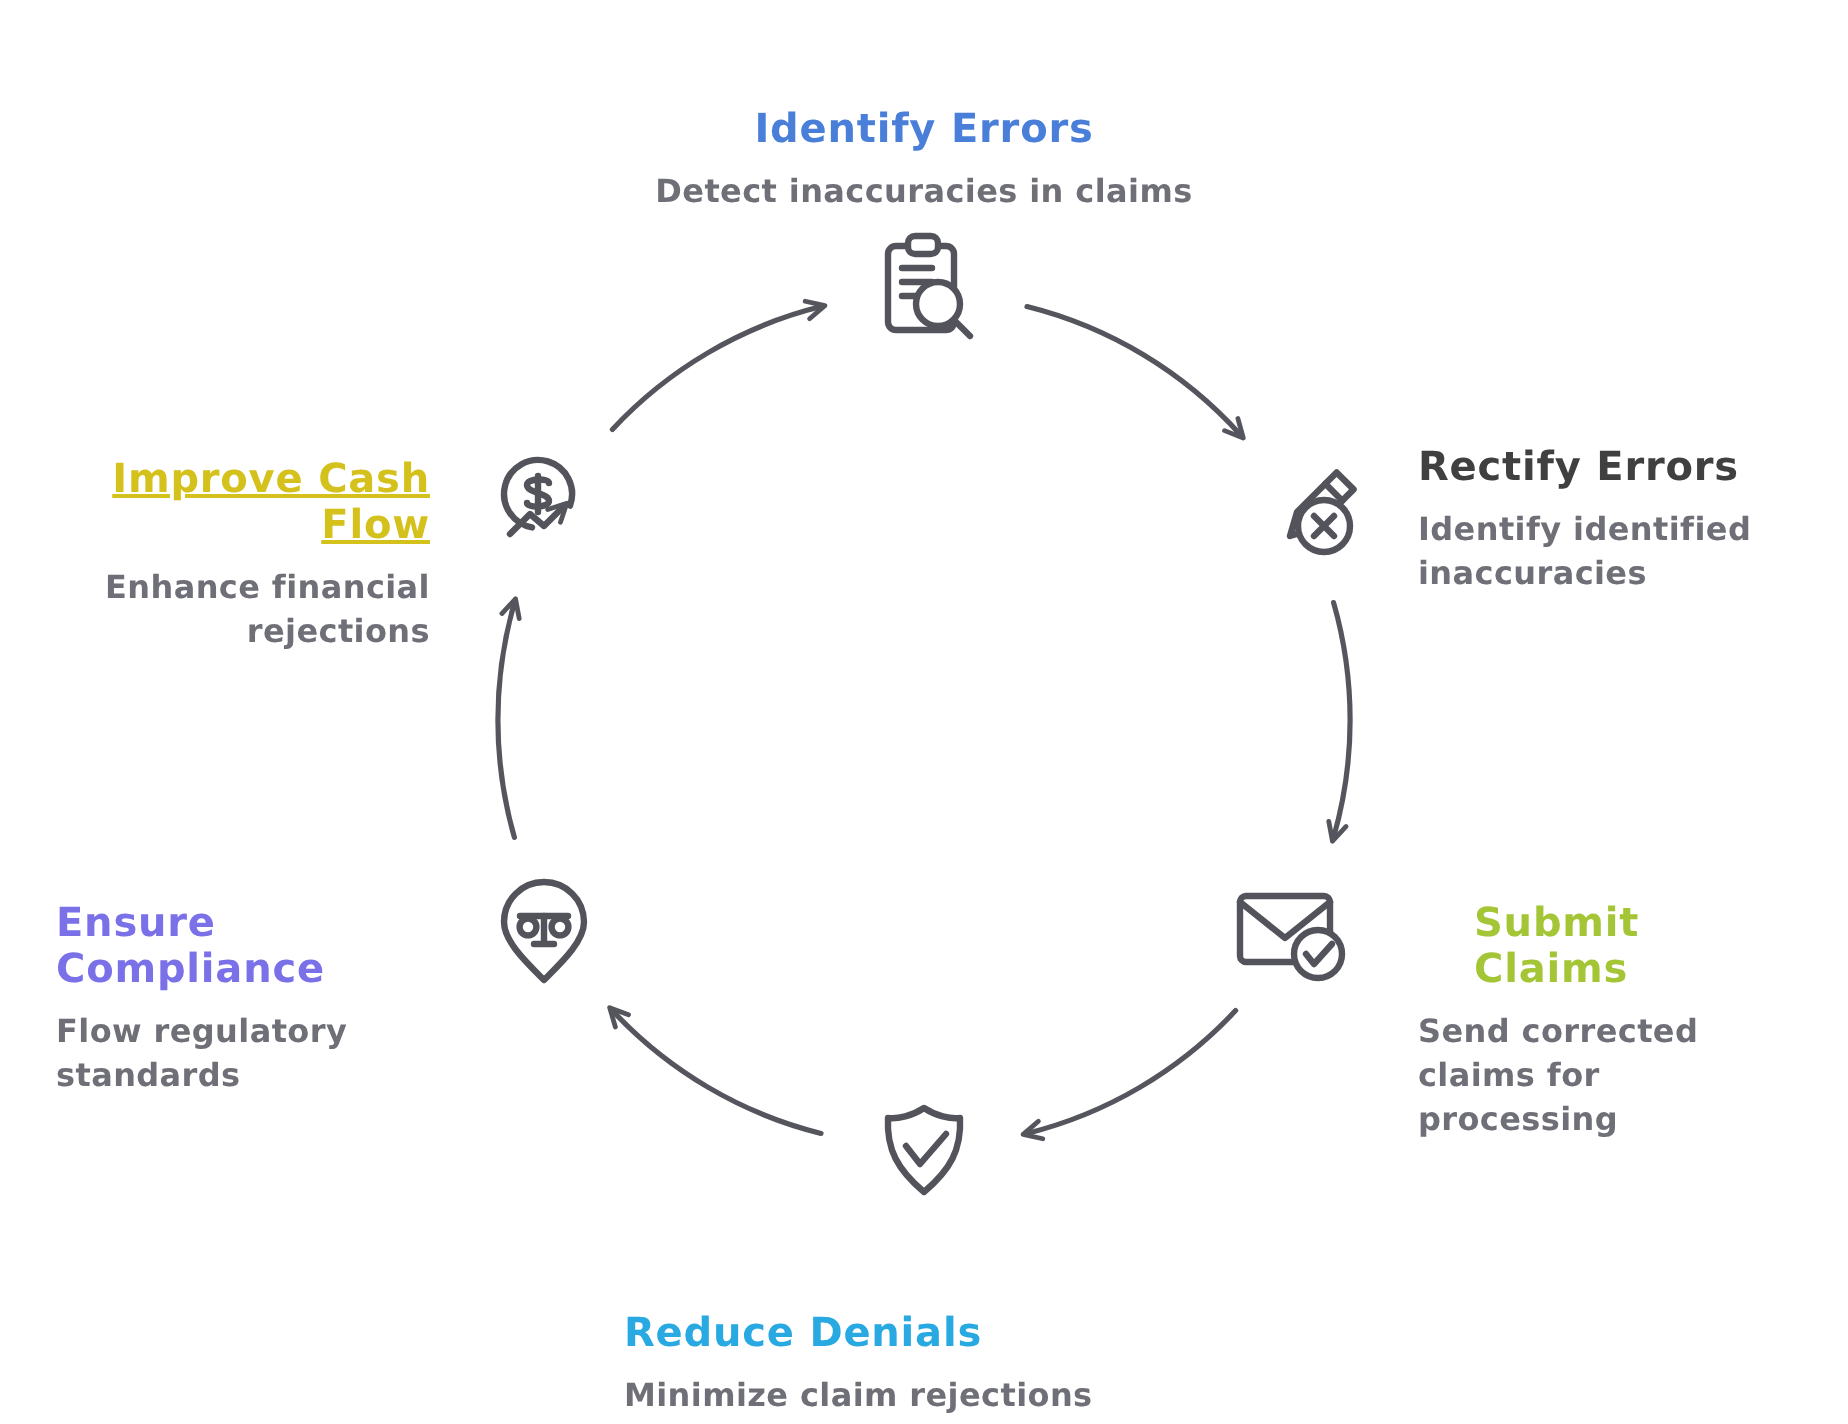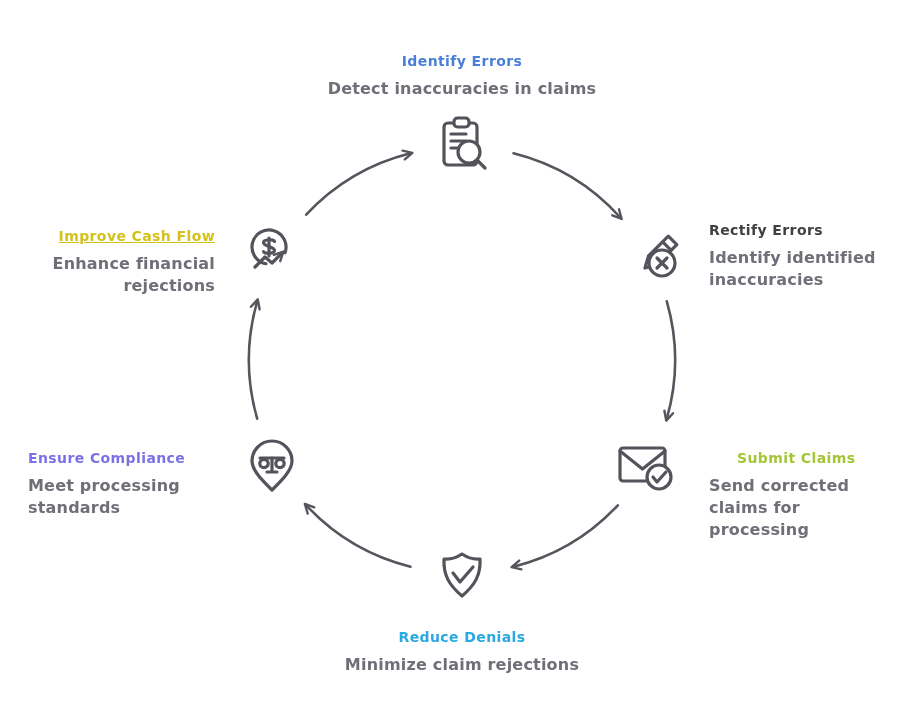--- a/index.html
+++ b/index.html
@@ -5,31 +5,31 @@
   html,body{margin:0;padding:0;}
   body{
     width:924px;height:712px;position:relative;overflow:hidden;
     background:#ffffff;
     font-family:"DejaVu Sans","Liberation Sans",sans-serif;
   }
   .stage{position:absolute;inset:0;}
   svg.diagram{position:absolute;left:0;top:0;}
   .node-label{position:absolute;}
   .node-label .title{
-    font-size:14px;font-weight:bold;letter-spacing:.4px;line-height:1.15;
+    font-size:20px;font-weight:bold;letter-spacing:.4px;line-height:1.15;
     margin:0 0 9px 0;
   }
   .node-label .subtitle{
     font-size:16px;font-weight:bold;letter-spacing:.2px;line-height:1.38;
     color:var(--subtitle-text,#6f6f78);margin:0;
   }
   .pos-top        {left:312px;top:53px;width:300px;text-align:center;}
   .pos-upper-right{left:709px;top:222px;width:172px;text-align:left;}
   .pos-lower-right{left:709px;top:450px;width:182px;text-align:left;}
-  .pos-bottom     {left:312px;top:629px;width:300px;text-align:center;}
+  .pos-bottom     {left:312px;top:655px;width:300px;}
   .pos-lower-left {left:28px;top:450px;width:200px;text-align:left;}
   .pos-upper-left {left:15px;top:228px;width:200px;text-align:right;}
 
   .icon-stroke{
     fill:none;stroke:var(--icon-stroke,#53535b);stroke-width:3.2;
     stroke-linecap:round;stroke-linejoin:round;
   }
   .icon-fill-white{fill:#ffffff;}
   .cycle-arc{
     fill:none;stroke:var(--arrow,#55555d);stroke-width:2.6;
@@ -117,21 +117,21 @@
     <div class="subtitle">Send corrected claims for processing</div>
   </div>
 
   <div class="node-label pos-bottom">
     <div class="title" style="color: rgb(41, 169, 225);">Reduce Denials</div>
     <div class="subtitle">Minimize claim rejections</div>
   </div>
 
   <div class="node-label pos-lower-left">
     <div class="title" style="color: rgb(122, 112, 232);">Ensure Compliance</div>
-    <div class="subtitle">Meet processing standards</div>
+    <div class="subtitle">Flow regulatory standards</div>
   </div>
 
   <div class="node-label pos-upper-left">
     <div class="title" style="color: rgb(212, 193, 28); text-decoration: underline;">Improve Cash Flow</div>
     <div class="subtitle">Enhance financial rejections</div>
   </div>
 
 </div>
 
 </body></html>

